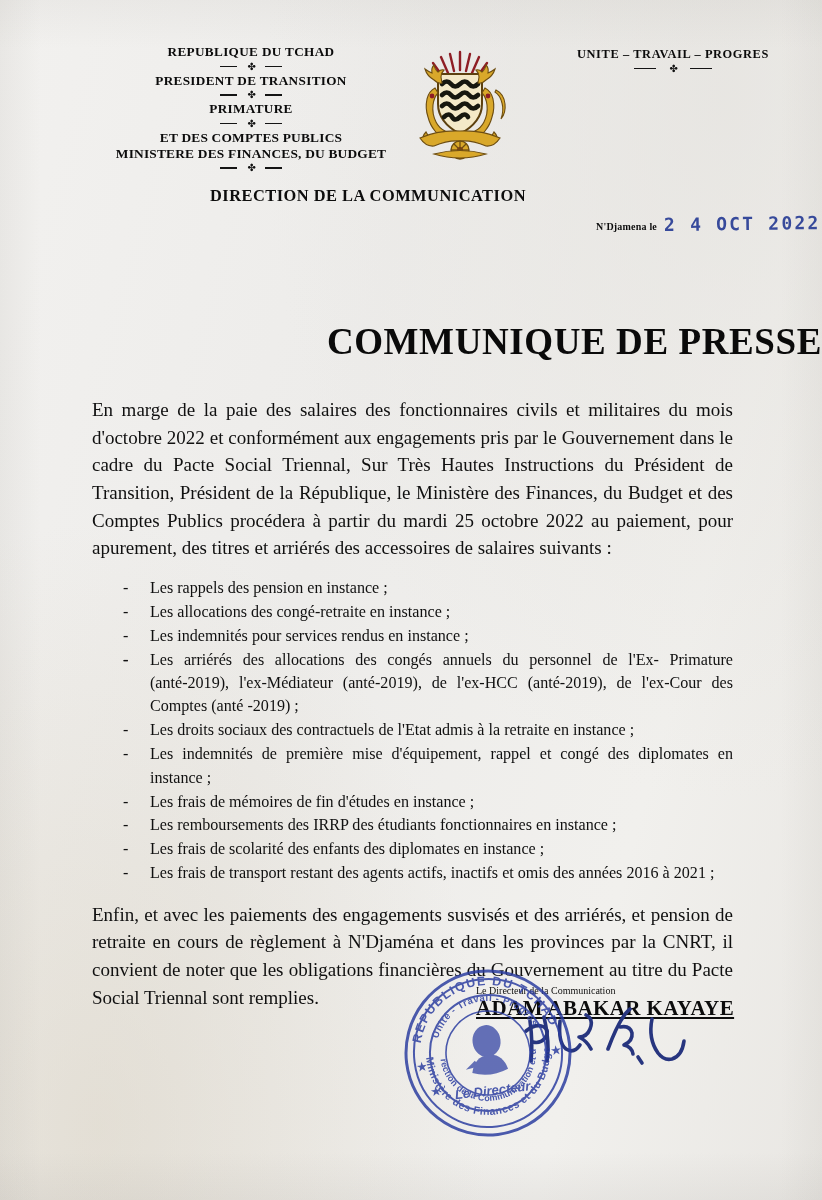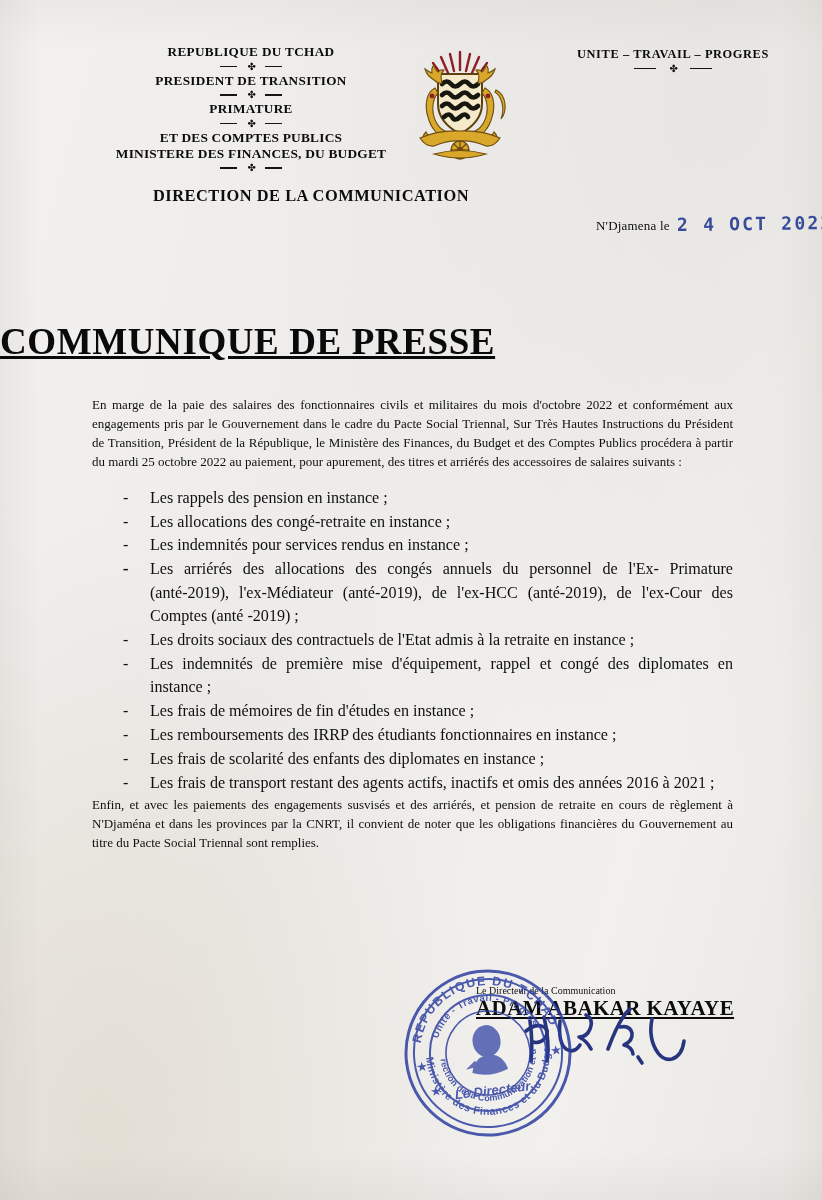--- a/index.html
+++ b/index.html
@@ -119,85 +119,84 @@
     width: 112px;
     height: 122px;
   }
 
   
   .direction {
     position: absolute;
     top: 186px;
     left: 96px;
     width: 430px;
-    text-align: center;
+    text-align: right;
     font-weight: bold;
     font-size: 16.4px;
     letter-spacing: 0.5px;
     white-space: nowrap;
   }
 
   
   .dateline {
     position: absolute;
     top: 213px;
     left: 596px;
     display: flex;
     align-items: baseline;
     gap: 7px;
   }
   .dateline .place {
-    font-weight: normal;
-    font-size: 13px;
+    font-weight: bold;
+    font-size: 10px;
     letter-spacing: 0.2px;
     white-space: nowrap;
   }
   .stamp-date {
     font-family: "DejaVu Sans Mono", monospace;
     font-weight: bold;
     font-size: 18px;
     letter-spacing: 2.2px;
     color: #2a3f96;
     transform: rotate(-0.7deg);
     white-space: nowrap;
     opacity: 0.93;
   }
 
   
   .doc-title {
     position: absolute;
     top: 320px;
     left: 0;
     width: 822px;
-    text-align: left;
+    text-align: right;
     font-size: 37px;
     font-weight: bold;
     letter-spacing: 0.6px;
     color: #0a0a0a;
-    text-decoration: underline;
   }
 
   
   .body-wrap {
     position: absolute;
     top: 396px;
     left: 92px;
     width: 641px;
   }
   p.para {
     margin: 0;
-    font-size: 13px;
+    font-size: 19px;
     line-height: 1.455;
     text-align: justify;
     text-justify: inter-word;
     color: #101010;
     hyphens: none;
   }
   p.para.closing {
-    margin-top: 2px;
+    margin-top: 16px;
     text-indent: 0;
   }
 
   ul.items {
     list-style: none;
     margin: 14px 0 0 0;
     padding: 0 0 0 28px;
   }
   ul.items li {
     position: relative;

